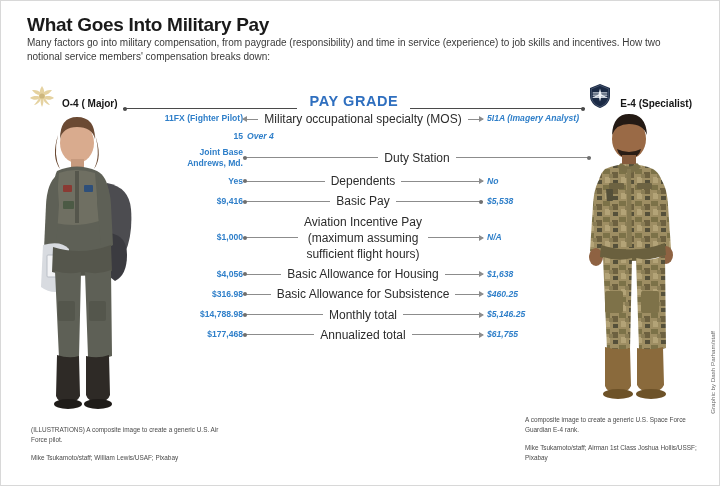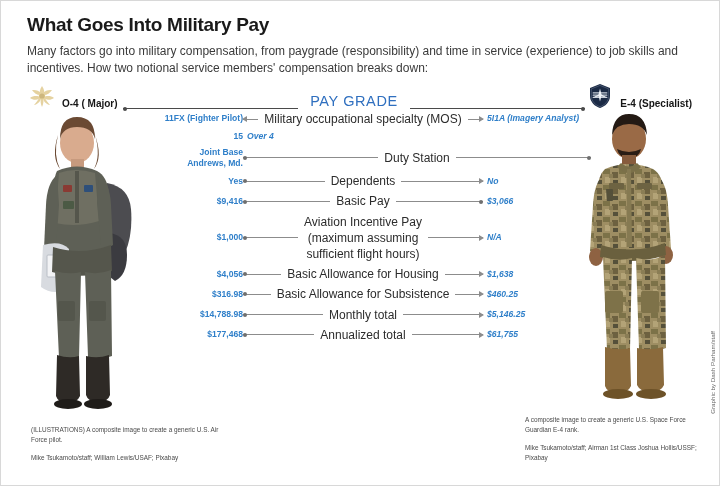--- a/index.html
+++ b/index.html
@@ -16,22 +16,22 @@
     border: 1px solid #d8d8d8;
   }
   .inner { position: absolute; left: 0; top: 0; right: 0; bottom: 0; padding: 14px 22px 0 26px; }
 
   
   .title {
     font-size: 19px; font-weight: bold; color: #1a1a1a;
     letter-spacing: -0.3px; line-height: 1.1;
   }
   .subtitle {
-    margin-top: 7px;
-    font-size: 12px; color: #3a3a3a; line-height: 1.45;
+    margin-top: 0;
+    font-size: 10px; color: #3a3a3a; line-height: 1.45;
     max-width: 660px;
   }
 
   
   .grade-row {
     position: absolute; left: 26px; right: 22px; top: 82px;
     height: 26px;
     display: flex; align-items: flex-end;
   }
   .rank-badge-left, .rank-badge-right {
@@ -47,21 +47,21 @@
   .gr-line {
     flex: 1 1 auto; height: 1px; background: #4a4a4a;
     position: relative;
   }
   .gr-line::before {
     content:""; position:absolute; left:0; top:-1.5px;
     width:4px; height:4px; border-radius:50%; background:#4a4a4a;
   }
   .gr-line.right::before { left: auto; right: 0; }
   .paygrade-title {
-    font-size: 14.5px; font-weight: normal; color: #2f6fbf;
+    font-size: 14.5px; font-weight: bold; color: #2f6fbf;
     letter-spacing: 0.6px; padding: 0 12px; white-space: nowrap;
   }
 
   
   .photo { position: absolute; }
   .photo-left  { left: 26px;  top: 104px; width: 132px; height: 312px; }
   .photo-right { left: 570px; top: 104px; width: 120px; height: 300px; }
 
   
   .rows { position: absolute; left: 150px; top: 110px; width: 440px; }
@@ -303,21 +303,21 @@
       <span class="cell-right">No</span>
     </div>
 
     <div class="row">
       <span class="cell-left">$9,416</span>
       <span class="connector">
         <span class="arm l"></span>
         <span class="lbl">Basic Pay</span>
         <span class="arm r dot"></span>
       </span>
-      <span class="cell-right">$3,066</span>
+      <span class="cell-right">$5,538</span>
     </div>
 
     <div class="row">
       <span class="cell-left">$1,000</span>
       <span class="connector">
         <span class="arm l"></span>
         <span class="lbl wide">Aviation Incentive Pay
 (maximum assuming
 sufficient flight hours)</span>
         <span class="arm r"></span>

